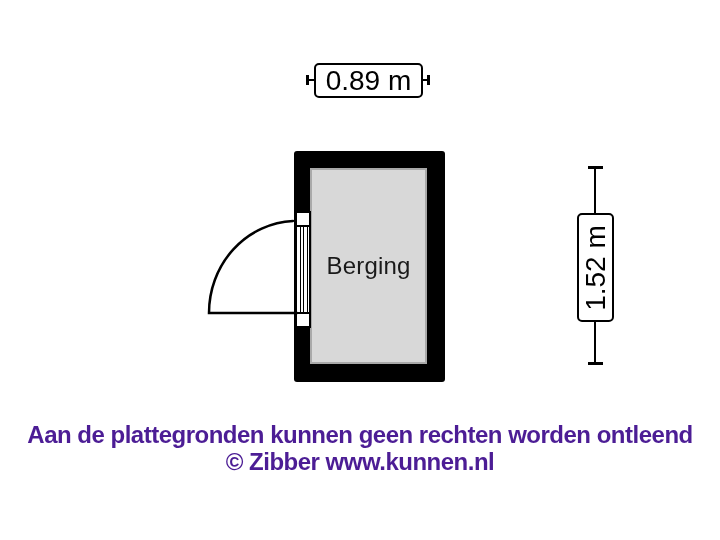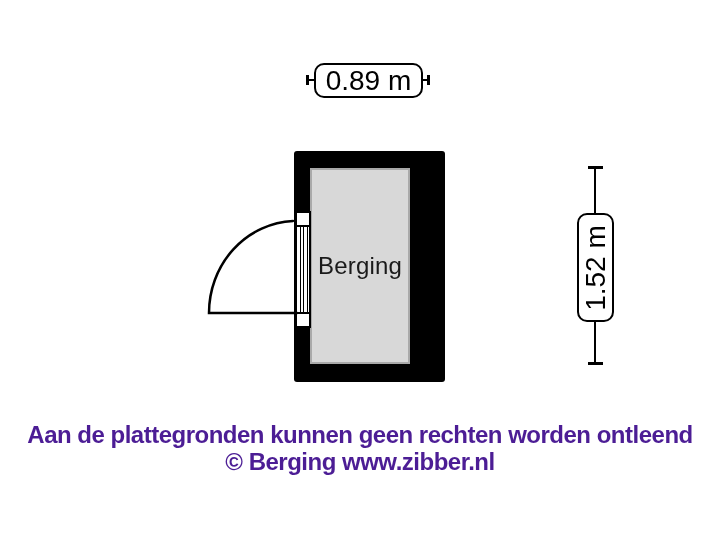--- a/index.html
+++ b/index.html
@@ -6,21 +6,21 @@
   .canvas{
     position:relative;width:720px;height:540px;background:var(--background,#fff);
     font-family:"Liberation Sans",sans-serif;overflow:hidden;
   }
   
   .walls{
     position:absolute;left:294px;top:151px;width:151px;height:231px;
     background:var(--wall,#000);border-radius:3px;
   }
   .floor{
-    position:absolute;left:310px;top:168px;width:100px;height:196px;
+    position:absolute;left:310px;top:168px;width:117px;height:196px;
     background:var(--floor,#d8d8d8);border:2px solid var(--floor_border,#a9a9a9);
     box-sizing:border-box;display:flex;align-items:center;justify-content:center;
   }
   .room-label{
     font-size:24px;color:var(--text,#1a1a1a);letter-spacing:0.2px;white-space:nowrap;
   }
   
   .door{
     position:absolute;left:295px;top:211px;width:16px;height:117px;
     background:#fff;border:2px solid var(--wall,#000);box-sizing:border-box;
@@ -34,21 +34,21 @@
     background:repeating-linear-gradient(to right,#fff 0px,#fff 2.5px,var(--wall,#000) 2.5px,var(--wall,#000) 3.7px);
   }
   .arc-svg{position:absolute;left:0;top:0;pointer-events:none;}
   
   .dim-line-h{position:absolute;left:307px;top:79px;width:122px;height:2px;background:var(--wall,#000);}
   .dim-tick-v{position:absolute;width:3px;height:10px;background:var(--wall,#000);}
   .dim-line-v{position:absolute;left:594px;top:168px;width:2px;height:196px;background:var(--wall,#000);}
   .dim-tick-h{position:absolute;width:15px;height:3px;background:var(--wall,#000);}
   .dim-label{
     position:absolute;background:#fff;border:2.5px solid var(--label_border,#000);
-    border-radius:10px;display:flex;align-items:center;justify-content:center;
+    border-radius:5px;display:flex;align-items:center;justify-content:center;
     box-sizing:border-box;
   }
   .dim-label span{font-size:28px;color:#000;white-space:nowrap;}
   .dim-label.width{left:314px;top:63px;width:109px;height:35px;}
   .dim-label.height{left:577px;top:213px;width:37px;height:109px;}
   .dim-label.height span{transform:rotate(-90deg);}
   
   .footer{
     position:absolute;left:0;top:421px;width:720px;text-align:center;
     color:#4c1d95;font-weight:bold;
@@ -83,16 +83,16 @@
 
   <div class="dim-line-v"></div>
   <div class="dim-tick-h" style="left:588px;top:166px;"></div>
   <div class="dim-tick-h" style="left:588px;top:362px;"></div>
   <div class="dim-label height">
     <span>1.52 m</span>
   </div>
 
   <div class="footer">
     <div class="line">Aan de plattegronden kunnen geen rechten worden ontleend</div>
-    <div class="line">© Berging www.zibber.nl</div>
+    <div class="line">© Zibber www.kunnen.nl</div>
   </div>
 
 </div>
 
 </body></html>

